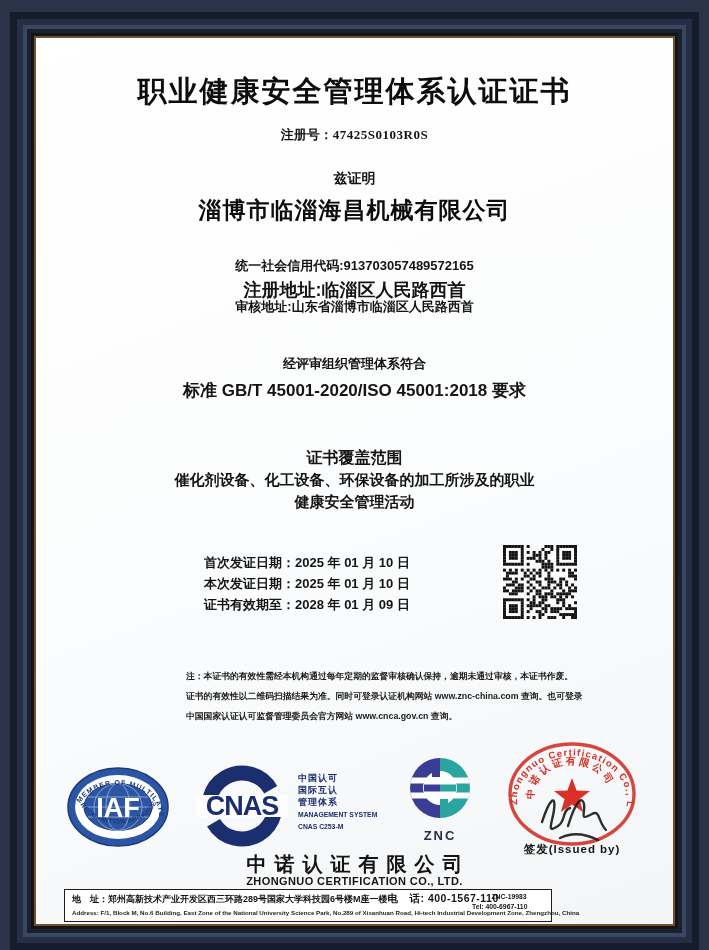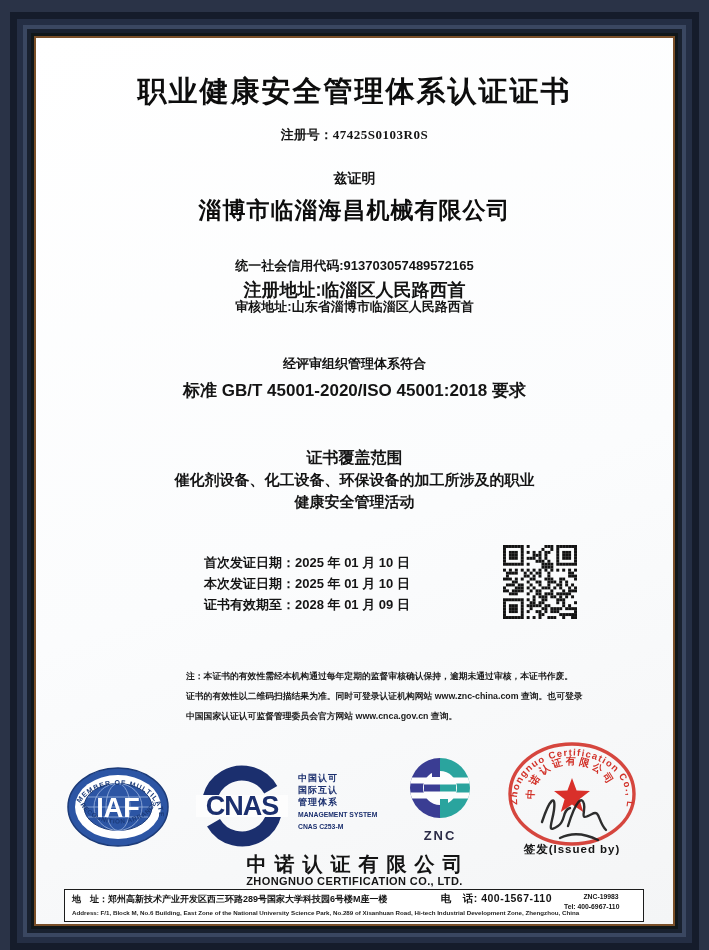--- a/index.html
+++ b/index.html
@@ -57,21 +57,21 @@
   .cnast .en  { font-size:6.8px; font-weight:700; line-height:10px; margin-top:2px; }
   .znc   { left:366px; top:712px; }
   .seal  { left:466px; top:700px; z-index:2; }
   .issued { position:absolute; left:456px; top:804px; width:160px; text-align:center;
             font-size:11.5px; font-weight:700; letter-spacing:1px; z-index:1; }
 
   .co-cn { top:813px; font-size:20px; font-weight:700; letter-spacing:8px; padding-left:8px; }
   .co-en { top:837px; font-size:11px; font-weight:700; letter-spacing:.4px; }
 
   .addr-box {
-    position:absolute; left:28px; top:851px; width:580px; height:33px;
+    position:absolute; left:28px; top:851px; width:488px; height:33px;
     border:1.3px solid #1c1c1c; background:#fff;
     padding:2px 5px 1px 7px; display:flex; gap:8px;
   }
   .addr-left { flex:1; min-width:0; }
   .addr-row1 { display:flex; align-items:baseline; }
   .addr-cn { font-size:9px; font-weight:700; white-space:nowrap; }
   .phone-cn { font-size:10.5px; font-weight:700; margin-left:auto; padding-right:4px; white-space:nowrap; letter-spacing:.5px; }
   .addr-en { font-size:6.2px; font-weight:700; color:#222; white-space:nowrap; margin-top:2.5px; }
   .addr-right { width:74px; text-align:left; padding-top:1px; }
   .cert-code { font-size:6.8px; font-weight:700; text-align:center; }

